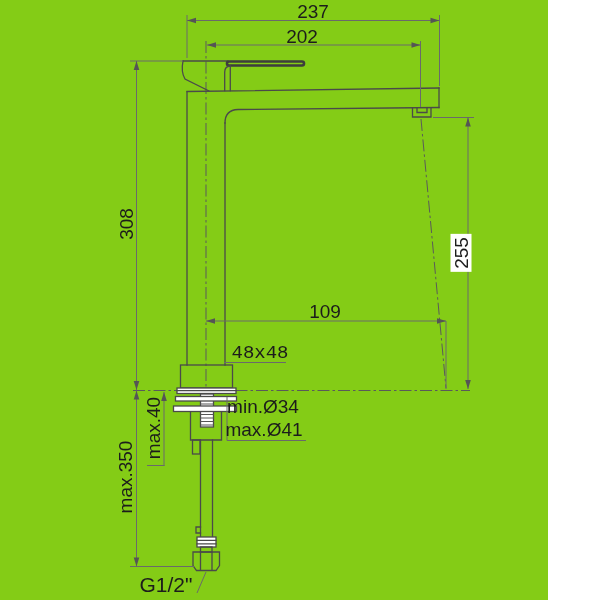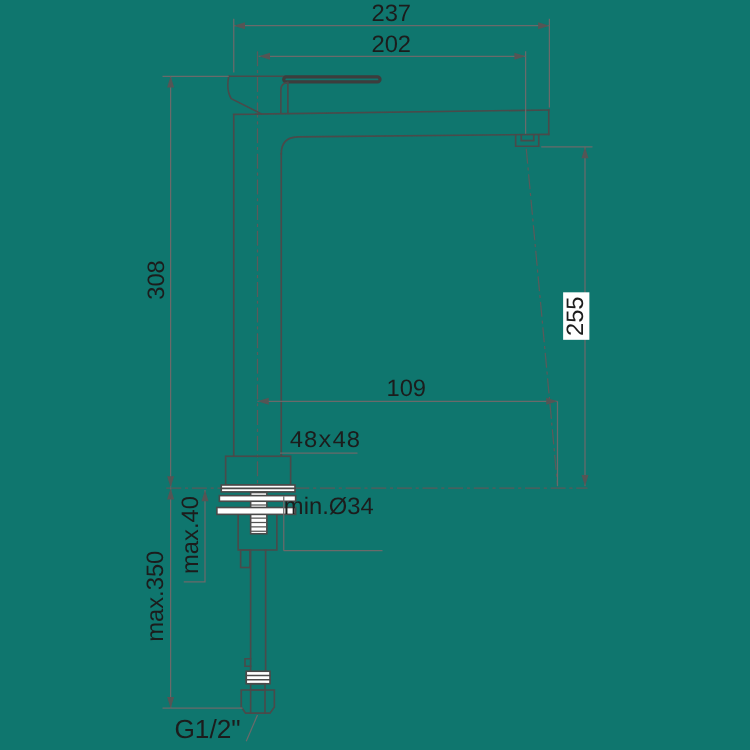--- a/index.html
+++ b/index.html
@@ -1,17 +1,17 @@
 <!DOCTYPE html>
 <html><head>
 <meta charset="utf-8">
 <style>
   html,body{margin:0;padding:0;background:#fff;}
   .canvas{
-    position:relative;width:600px;height:600px;background:#0f766e;
+    position:relative;width:548px;height:600px;background:#84cc16;
     font-family:"Liberation Sans", sans-serif;overflow:hidden;
   }
   .canvas svg{position:absolute;left:0;top:0;}
   .lbl{
     position:absolute;transform:translate(-50%,-50%);
     font-size:19px;color:#1c1c1c;white-space:nowrap;line-height:1;
     letter-spacing:0px;
   }
   .rot{transform:translate(-50%,-50%) rotate(-90deg);}
   .halo{background:#ffffff;padding:1px 3px;}
@@ -120,32 +120,33 @@
       <path class="dl" d="M224,362.5 H286"></path>
 
       <path class="dl" d="M227,397 V440.5 M227,440.5 H306"></path>
 
       <path class="dl" d="M197,593 L206,572"></path>
     </g>
   </svg>
 
   <div class="lbl" style="left:313px;top:11px;">237</div>
 
-  <div class="lbl" style="left:313px;top:36px;text-align:center;">202</div>
+  <div class="lbl" style="left:302px;top:36px;text-align:center;">202</div>
 
   <div class="lbl rot" style="left:126px;top:224px;">308</div>
 
   <div class="lbl rot halo" style="left:461px;top:253px;">255</div>
 
   <div class="lbl" style="left:325px;top:311px;">109</div>
 
   <div class="lbl" style="left:260px;top:353px;font-family:Liberation Mono, monospace;">48x48</div>
 
   <div class="lbl" style="left:263px;top:406px;">min.Ø34</div>
 
+  <div class="lbl" style="left:264px;top:429px;">max.Ø41</div>
 
   <div class="lbl rot" style="left:153px;top:428px;">max.40</div>
 
   <div class="lbl rot" style="left:125px;top:477px;">max.350</div>
 
   <div class="lbl big" style="left:166px;top:584px;">G1/2"</div>
 
 </div>
 
 </body></html>

